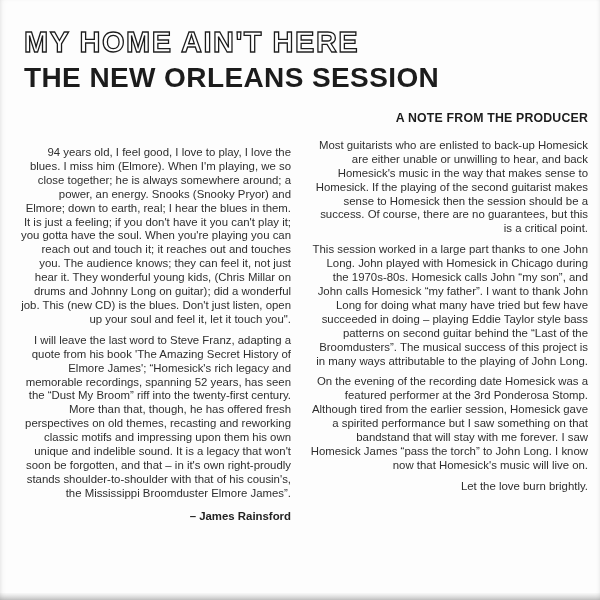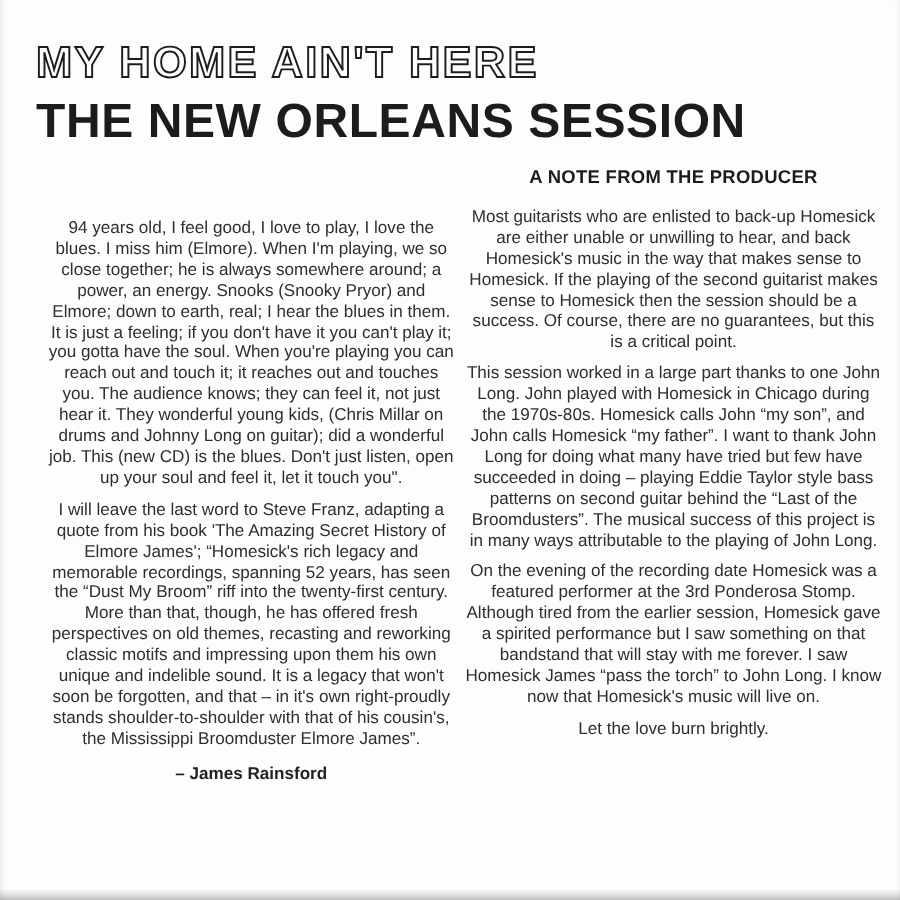--- a/index.html
+++ b/index.html
@@ -34,36 +34,36 @@
     font-size: 29px;
     font-weight: bold;
     letter-spacing: 1.5px;
     color: #ffffff;
     -webkit-text-stroke: 1.3px #1c1c1c;
     text-shadow: 0 0 0 #1c1c1c;
     white-space: nowrap;
     line-height: 1.1;
   }
   .subtitle {
-    font-size: 32px;
+    font-size: 28px;
     font-weight: bold;
     color: #1c1c1c;
     letter-spacing: 0.4px;
     white-space: nowrap;
     margin-top: 4px;
     line-height: 1.1;
   }
   .col {
     position: absolute;
     font-size: 11.4px;
     line-height: 13.9px;
-    text-align: center;
+    text-align: right;
   }
   .col-left {
-    left: 32px;
+    left: 20px;
     top: 146px;
     width: 271px;
   }
   .col-right {
     left: 310px;
     top: 112px;
     width: 278px;
   }
   .col p {
     margin: 0 0 7px 0;

